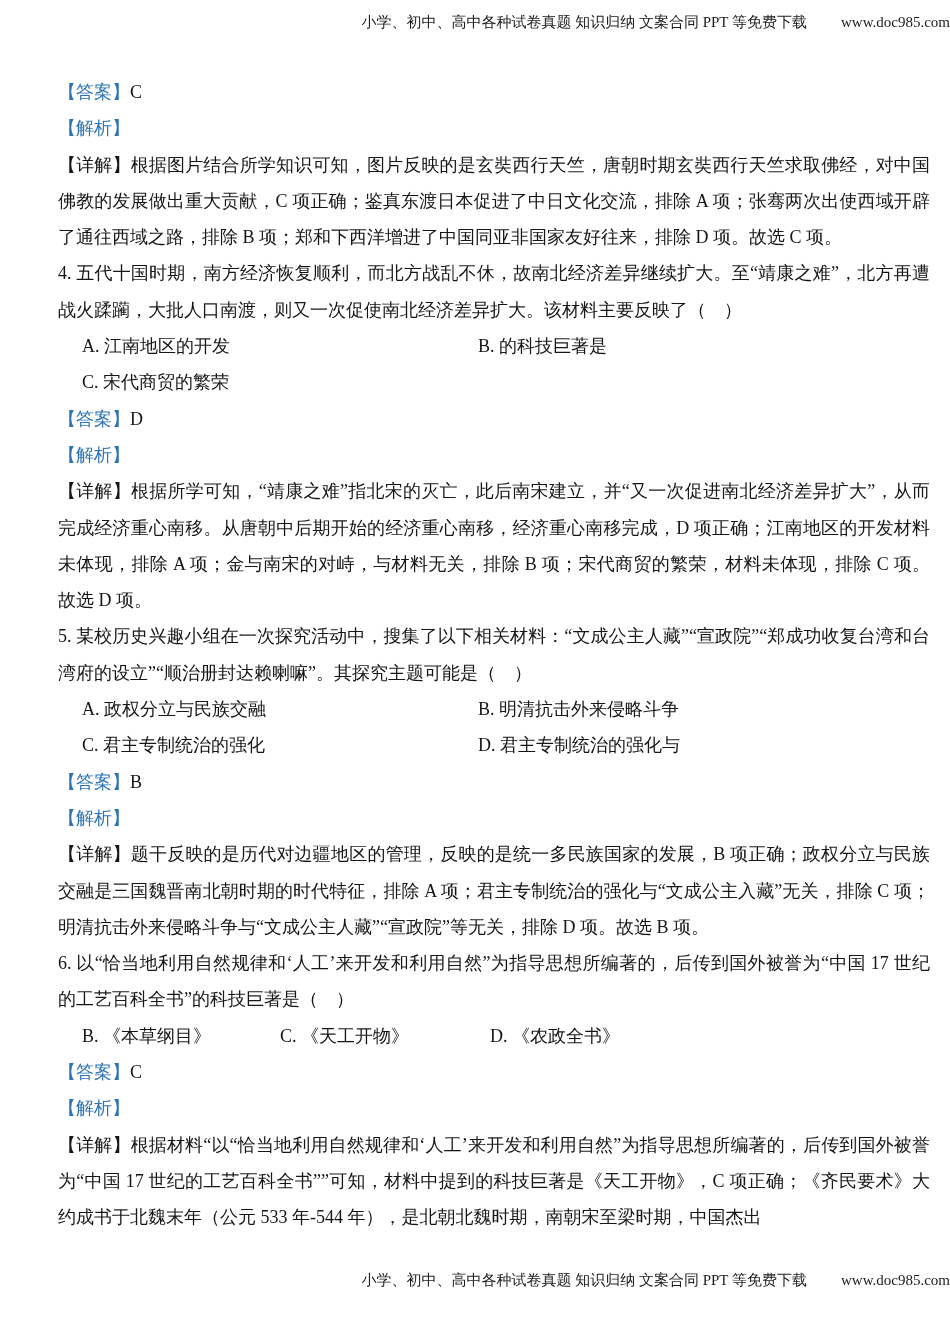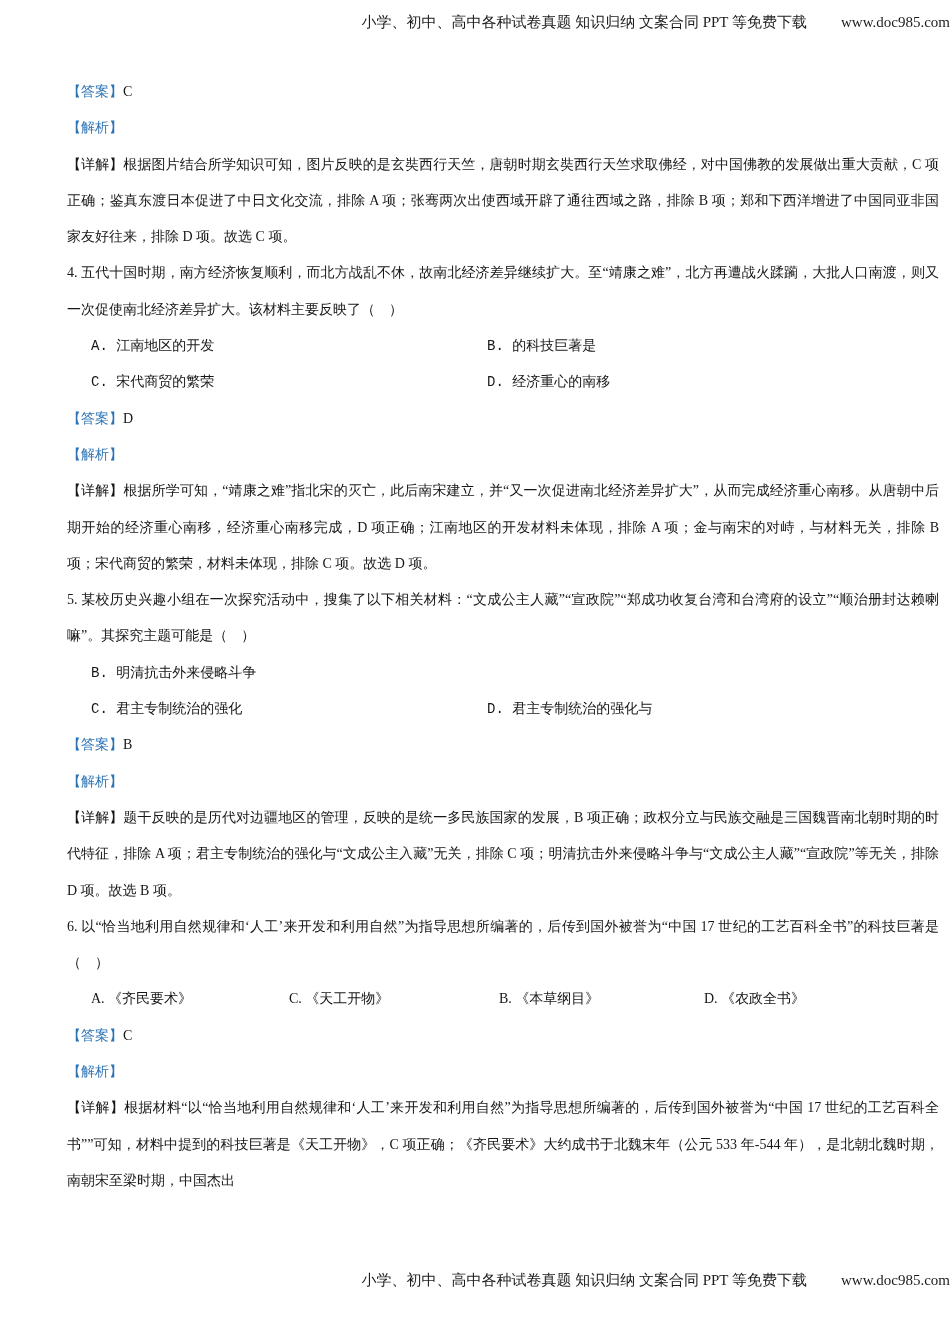--- a/index.html
+++ b/index.html
@@ -16,31 +16,30 @@
     text-align:right;
     font-size:15px;line-height:20px;
     color:#1b1b1b;
     white-space:nowrap;
   }
   .page-header{top:12px;}
   .page-footer{top:1270px;}
   .site{margin-left:34px;}
   .content{
     position:absolute;
-    left:67px;top:74px;width:872px;
-    font-size:14px;line-height:36.3px;
+    left:58px;top:74px;width:872px;
+    font-size:18px;line-height:36.3px;
   }
   .para{margin:0;text-align:justify;}
   .line{margin:0;text-align:left;}
   .blue{color:#2E74B5;}
   .opts2{
     display:grid;
     grid-template-columns:396px auto;
     padding-left:24px;
-    font-family:Liberation Mono, monospace;
   }
   .opts4{
     display:grid;
     grid-template-columns:198px 210px 205px auto;
     padding-left:24px;
   }
   .opt{white-space:nowrap;overflow:hidden;}
 </style>
 </head>
 <body>
@@ -55,43 +54,42 @@
   <p class="line"><span class="blue">【解析】</span></p>
   <p class="para">【详解】根据图片结合所学知识可知，图片反映的是玄奘西行天竺，唐朝时期玄奘西行天竺求取佛经，对中国佛教的发展做出重大贡献，C 项正确；鉴真东渡日本促进了中日文化交流，排除 A 项；张骞两次出使西域开辟了通往西域之路，排除 B 项；郑和下西洋增进了中国同亚非国家友好往来，排除 D 项。故选 C 项。</p>
 
   <p class="para">4. 五代十国时期，南方经济恢复顺利，而北方战乱不休，故南北经济差异继续扩大。至“靖康之难”，北方再遭战火蹂躏，大批人口南渡，则又一次促使南北经济差异扩大。该材料主要反映了（　）</p>
   <div class="opts2">
     <span class="opt">A. 江南地区的开发</span>
     <span class="opt">B. 的科技巨著是</span>
   </div>
   <div class="opts2">
     <span class="opt">C. 宋代商贸的繁荣</span>
-    <span class="opt">D. 经济重心的南移</span>
   </div>
   <p class="line"><span class="blue">【答案】</span><span>D</span></p>
   <p class="line"><span class="blue">【解析】</span></p>
   <p class="para">【详解】根据所学可知，“靖康之难”指北宋的灭亡，此后南宋建立，并“又一次促进南北经济差异扩大”，从而完成经济重心南移。从唐朝中后期开始的经济重心南移，经济重心南移完成，D 项正确；江南地区的开发材料未体现，排除 A 项；金与南宋的对峙，与材料无关，排除 B 项；宋代商贸的繁荣，材料未体现，排除 C 项。故选 D 项。</p>
 
   <p class="para">5. 某校历史兴趣小组在一次探究活动中，搜集了以下相关材料：“文成公主人藏”“宣政院”“郑成功收复台湾和台湾府的设立”“顺治册封达赖喇嘛”。其探究主题可能是（　）</p>
   <div class="opts2">
+    <span class="opt">A. 政权分立与民族交融</span>
     <span class="opt">B. 明清抗击外来侵略斗争</span>
   </div>
   <div class="opts2">
     <span class="opt">C. 君主专制统治的强化</span>
     <span class="opt">D. 君主专制统治的强化与</span>
   </div>
   <p class="line"><span class="blue">【答案】</span><span>B</span></p>
   <p class="line"><span class="blue">【解析】</span></p>
   <p class="para">【详解】题干反映的是历代对边疆地区的管理，反映的是统一多民族国家的发展，B 项正确；政权分立与民族交融是三国魏晋南北朝时期的时代特征，排除 A 项；君主专制统治的强化与“文成公主入藏”无关，排除 C 项；明清抗击外来侵略斗争与“文成公主人藏”“宣政院”等无关，排除 D 项。故选 B 项。</p>
 
   <p class="para">6. 以“恰当地利用自然规律和‘人工’来开发和利用自然”为指导思想所编著的，后传到国外被誉为“中国 17 世纪的工艺百科全书”的科技巨著是（　）</p>
   <div class="opts4">
-    <span class="opt">A. 《齐民要术》</span>
+    <span class="opt">B. 《本草纲目》</span>
     <span class="opt">C. 《天工开物》</span>
-    <span class="opt">B. 《本草纲目》</span>
     <span class="opt">D. 《农政全书》</span>
   </div>
   <p class="line"><span class="blue">【答案】</span><span>C</span></p>
   <p class="line"><span class="blue">【解析】</span></p>
   <p class="para">【详解】根据材料“以“恰当地利用自然规律和‘人工’来开发和利用自然”为指导思想所编著的，后传到国外被誉为“中国 17 世纪的工艺百科全书””可知，材料中提到的科技巨著是《天工开物》，C 项正确；《齐民要术》大约成书于北魏末年（公元 533 年-544 年），是北朝北魏时期，南朝宋至梁时期，中国杰出</p>
 
 </div>
 
 <div class="page-footer">
   <span>小学、初中、高中各种试卷真题 知识归纳 文案合同 PPT 等免费下载</span><span class="site">www.doc985.com</span>

